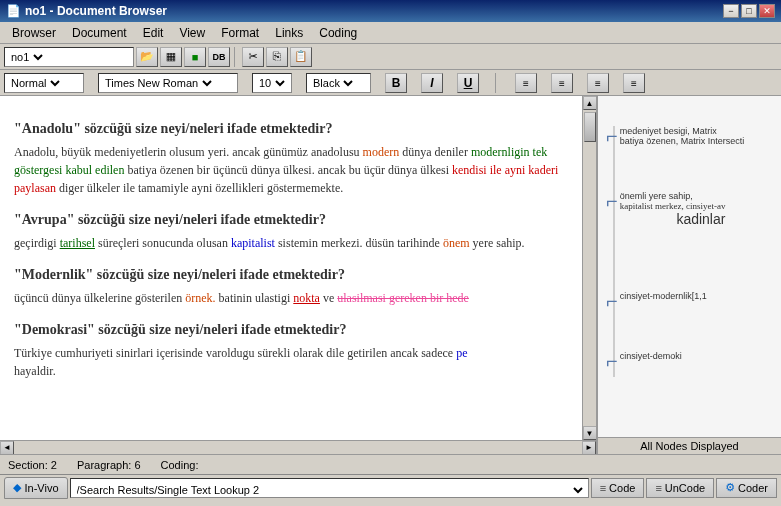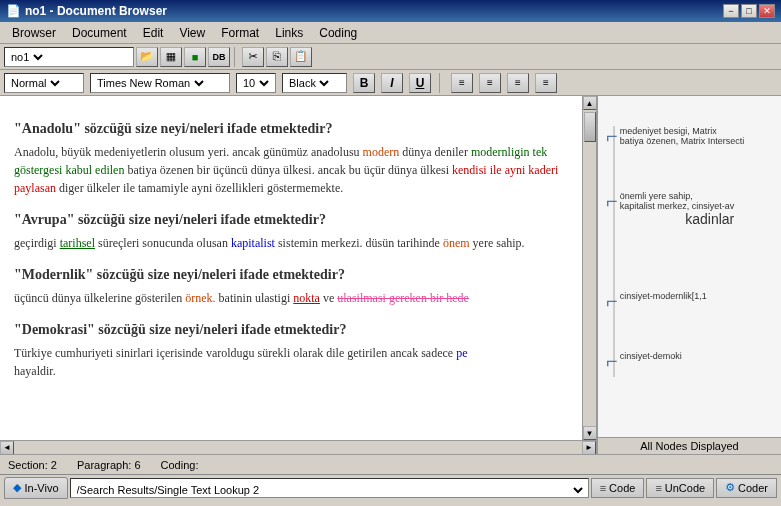--- a/index.html
+++ b/index.html
@@ -71,23 +71,23 @@
       border: 1px outset #aaa;
       display: flex; align-items: center; justify-content: center;
       cursor: pointer; font-size: 11px;
     }
     .tb-separator { width: 4px; height: 20px; border-left: 1px solid #999; margin: 0 2px; }
 
     
     .toolbar2 {
       background: #d4d0c8;
       display: flex;
-      align-items: center;
+      align-items: flex-end;
       padding: 2px 4px;
-      gap: 6px;
+      gap: 14px;
       height: 26px;
       border-bottom: 1px solid #999;
     }
     .style-combo { width: 80px; }
     .font-combo { width: 140px; }
     .size-combo { width: 40px; }
     .color-combo { width: 65px; }
     .fmt-btn {
       width: 22px; height: 20px;
       background: linear-gradient(to bottom, #e8e8e8, #c8c8c8);
@@ -381,21 +381,21 @@
         <div>
           <div style="font-size:9px; color:#333; white-space:nowrap;">medeniyet besigi, Matrix</div>
           <div style="font-size:9px; color:#333; white-space:nowrap;">batiya özenen, Matrix Intersecti</div>
         </div>
       </div>
 
       <div style="position:absolute; top:95px; left:8px; display:flex; align-items:flex-start;">
         <span style="color:#5577aa; font-size:20px; line-height:1; margin-right:2px;">⌐</span>
         <div>
           <div style="font-size:9px; color:#333; white-space:nowrap;">önemli yere sahip,</div>
-          <div style="font-size:9px; color:#333; white-space:nowrap;">kapitalist merkez, cinsiyet-av</div>
+          <div style="font-size:9px; color:#333; white-space:nowrap;font-family:Liberation Serif, serif;">kapitalist merkez, cinsiyet-av</div>
           <div style="font-size:14px; color:#333; white-space:nowrap; margin-left:18px;text-align:right;">kadinlar</div>
         </div>
       </div>
 
       <div style="position:absolute; top:195px; left:8px; display:flex; align-items:flex-start;">
         <span style="color:#5577aa; font-size:20px; line-height:1; margin-right:2px;">⌐</span>
         <div>
           <div style="font-size:9px; color:#333; white-space:nowrap;">cinsiyet-modernlik[1,1</div>
         </div>
       </div>

